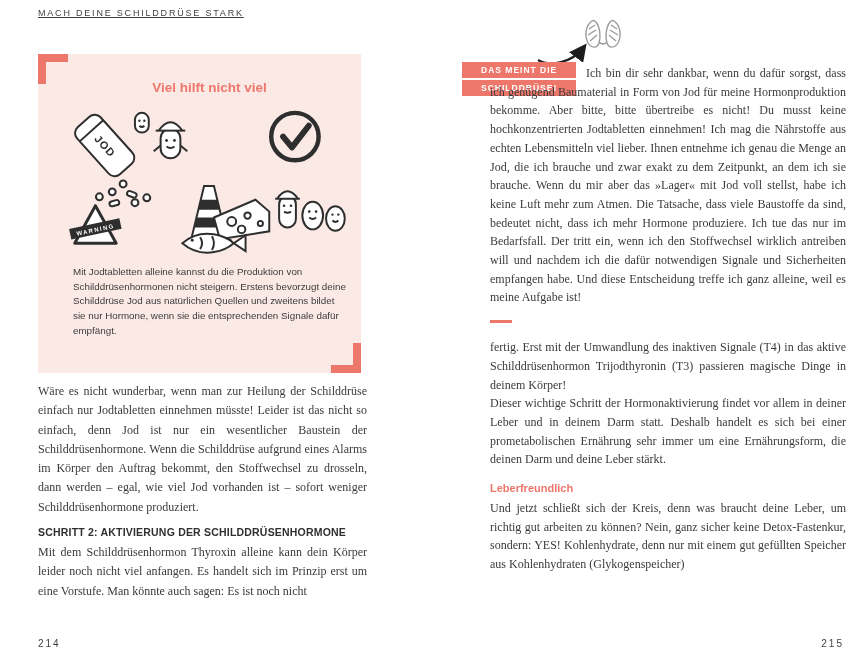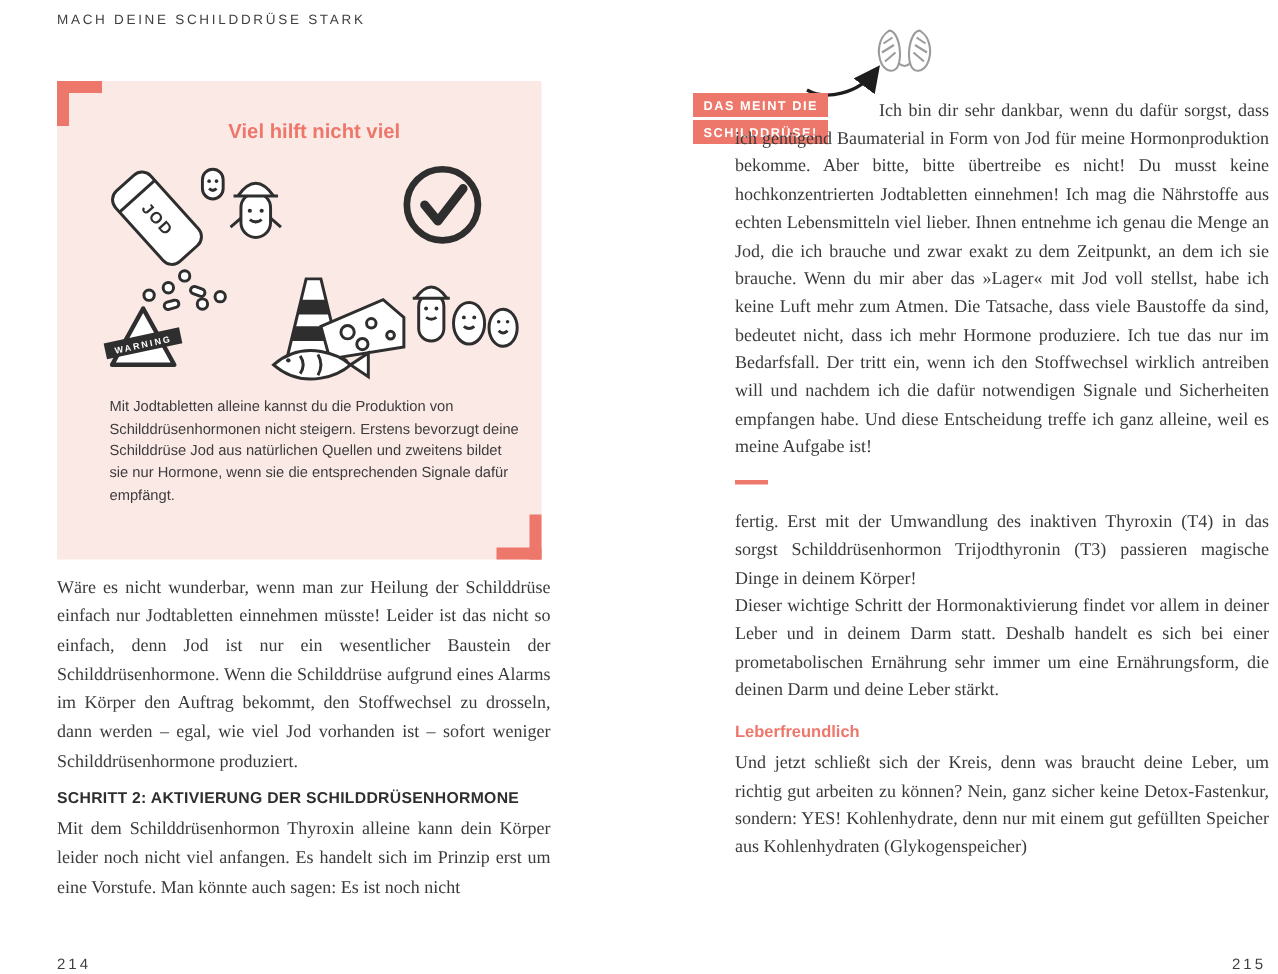--- a/index.html
+++ b/index.html
@@ -10,21 +10,21 @@
     font-family: "Liberation Serif", serif;
     color: #3a3a3a;
     overflow: hidden;
   }
   .spread { position: absolute; inset: 0; }
 
   
   .head-left {
     position: absolute; left: 38px; top: 8px;
     font-family: "Liberation Sans", sans-serif;
-    font-size: 9px; letter-spacing: 1.8px; color: #3f3f3f;
+    font-size: 9px; letter-spacing: 1.8px; color: #3f3f3f; text-decoration: underline;
   }
   .head-right {
     position: absolute; right: 8px; top: 8px;
     font-family: "Liberation Sans", sans-serif;
     font-size: 9.5px; letter-spacing: 0.4px; color: #ee776b;
   }
 
   
   .infobox {
     position: absolute; left: 38px; top: 54px;
@@ -74,21 +74,21 @@
 
   
   .speech-badge {
     position: absolute; left: 462px; top: 62px;
     display: flex; flex-direction: column; align-items: flex-start; gap: 2px;
   }
   .badge-line {
     background: #ee776b; color: #ffffff;
     font-family: "Liberation Sans", sans-serif;
     font-size: 8.5px; font-weight: bold; letter-spacing: 1px;
-    padding: 3px 7px; white-space: nowrap;
+    padding: 3px 19px; white-space: nowrap;
   }
 
   .thyroid-fig { position: absolute; left: 522px; top: 14px; width: 110px; height: 52px; }
 
   
   .folio {
     position: absolute; bottom: 0;
     font-family: "Liberation Sans", sans-serif;
     font-size: 10px; letter-spacing: 2px; color: #3f3f3f;
   }
@@ -225,21 +225,21 @@
   </svg>
 
   <div class="speech-badge">
     <span class="badge-line">DAS MEINT DIE</span>
     <span class="badge-line">SCHILDDRÜSE!</span>
   </div>
 
   <section class="col-right">
     <p class="speech-text" lang="de">Ich bin dir sehr dankbar, wenn du dafür sorgst, dass ich genügend Baumaterial in Form von Jod für meine Hormonproduktion bekomme. Aber bitte, bitte übertreibe es nicht! Du musst keine hochkonzentrierten Jodtabletten einnehmen! Ich mag die Nährstoffe aus echten Lebensmitteln viel lieber. Ihnen entnehme ich genau die Menge an Jod, die ich brauche und zwar exakt zu dem Zeitpunkt, an dem ich sie brauche. Wenn du mir aber das »Lager« mit Jod voll stellst, habe ich keine Luft mehr zum Atmen. Die Tatsache, dass viele Baustoffe da sind, bedeutet nicht, dass ich mehr Hormone produziere. Ich tue das nur im Bedarfsfall. Der tritt ein, wenn ich den Stoffwechsel wirklich antreiben will und nachdem ich die dafür notwendigen Signale und Sicherheiten empfangen habe. Und diese Entscheidung treffe ich ganz alleine, weil es meine Aufgabe ist!</p>
     <div class="coral-rule"></div>
-    <p class="body-text" lang="de">fertig. Erst mit der Umwandlung des inaktiven Thyroxin (T4) in das sorgst Schilddrüsenhormon Trijodthyronin (T3) passieren magische Dinge in deinem Körper!</p>
+    <p class="body-text" lang="de">fertig. Erst mit der Umwandlung des inaktiven Signale (T4) in das aktive Schilddrüsenhormon Trijodthyronin (T3) passieren magische Dinge in deinem Körper!</p>
     <p class="body-text" lang="de">Dieser wichtige Schritt der Hormonaktivierung findet vor allem in deiner Leber und in deinem Darm statt. Deshalb handelt es sich bei einer prometabolischen Ernährung sehr immer um eine Ernährungsform, die deinen Darm und deine Leber stärkt.</p>
     <h3 class="subheading-coral">Leberfreundlich</h3>
     <p class="body-text" lang="de">Und jetzt schließt sich der Kreis, denn was braucht deine Leber, um richtig gut arbeiten zu können? Nein, ganz sicher keine Detox-Fastenkur, sondern: YES! Kohlenhydrate, denn nur mit einem gut gefüllten Speicher aus Kohlenhydraten (Glykogenspeicher)</p>
   </section>
 
   <div class="folio folio-right">215</div>
 
 </div>
 
 </body></html>

